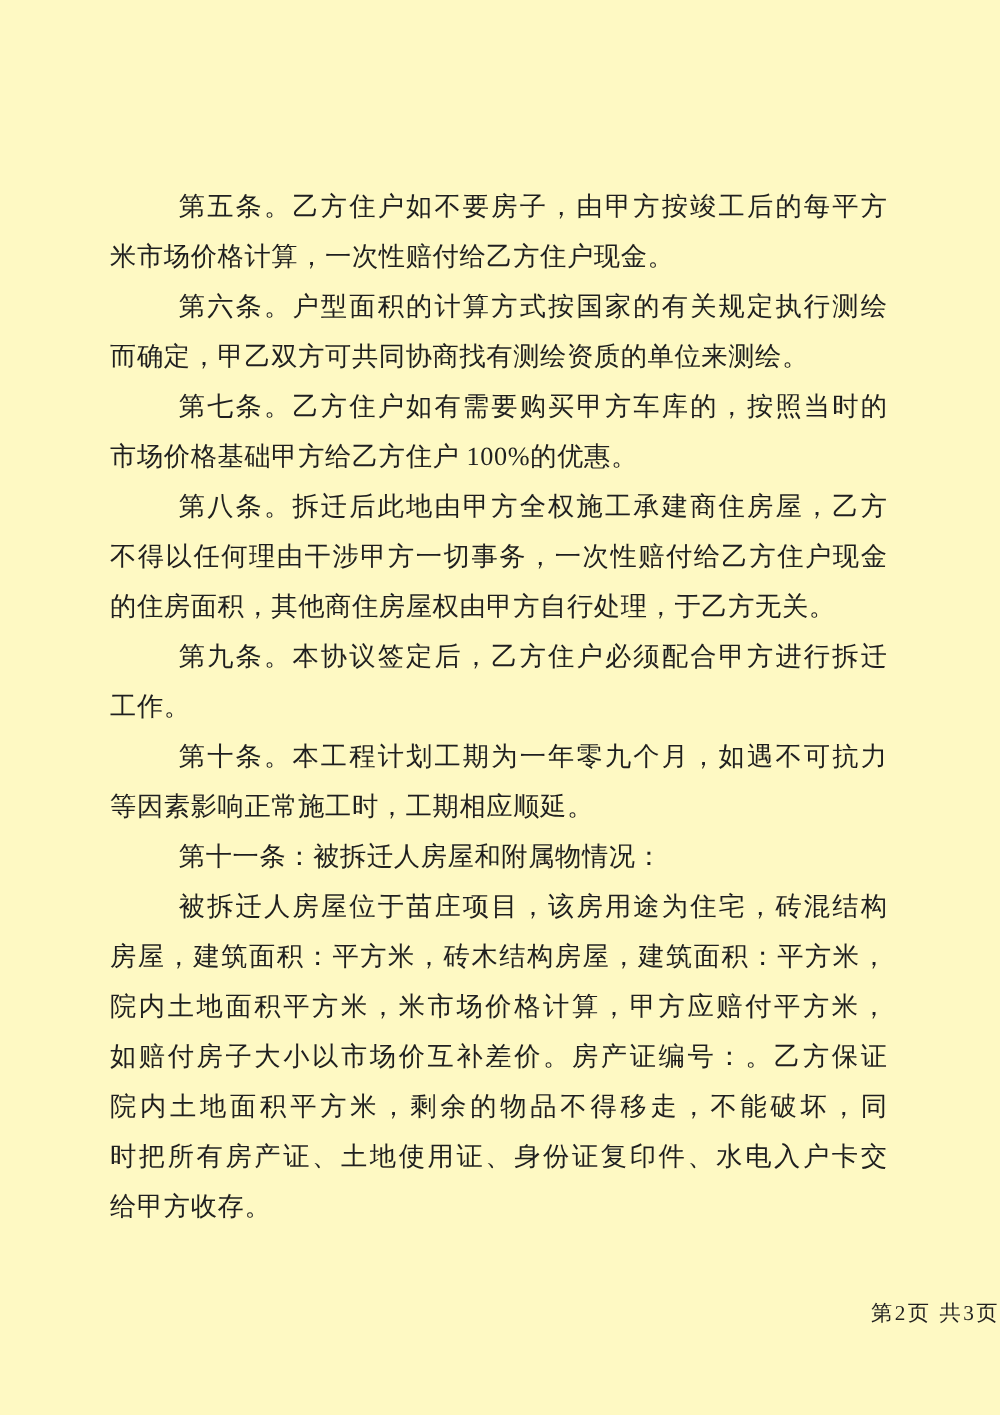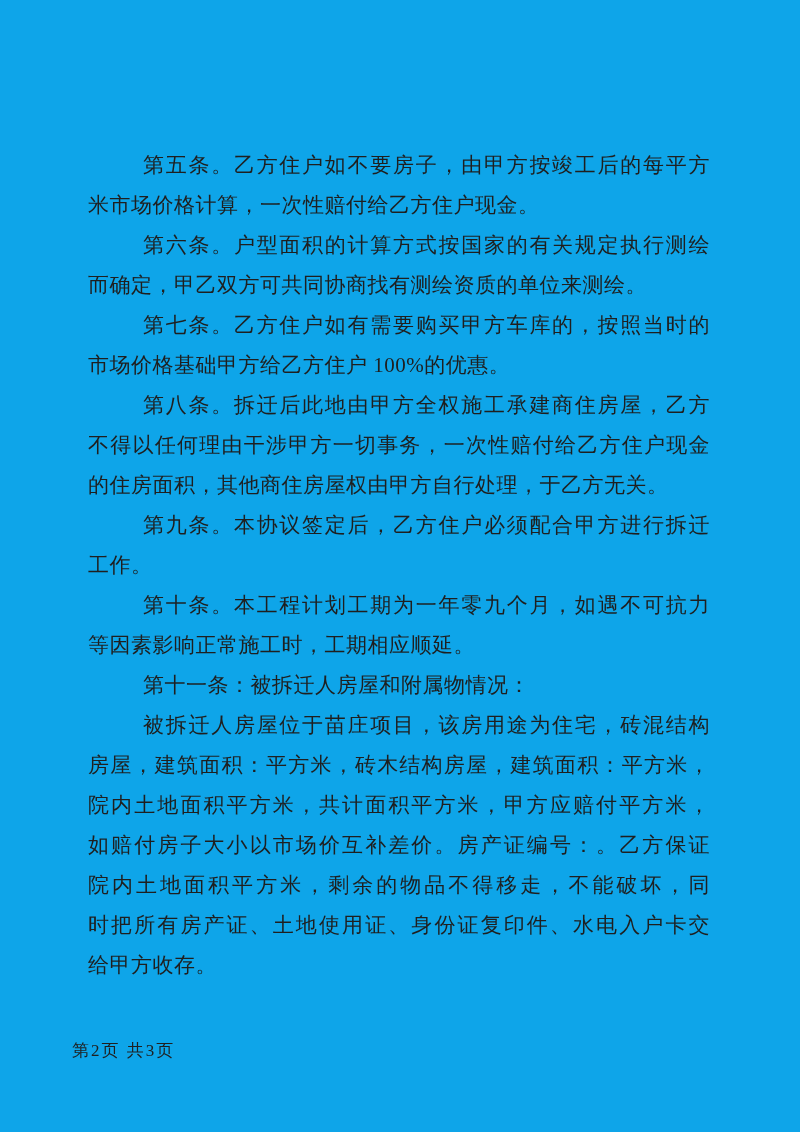--- a/index.html
+++ b/index.html
@@ -4,21 +4,21 @@
 <style>
   html, body {
     margin: 0;
     padding: 0;
     background: #ffffff;
   }
   .page {
     position: relative;
     width: 800px;
     height: 1132px;
-    background: #0ea5e9;
+    background: #fef9c3;
     overflow: hidden;
     font-family: "Liberation Serif", "DejaVu Serif", serif;
     color: #1f1f1f;
   }
   .doc-content {
     position: absolute;
     left: 88px;
     top: 145px;
     width: 622px;
     font-size: 21px;
@@ -44,26 +44,25 @@
   .line.indent {
     padding-left: 55px;
   }
   .page-footer {
     position: absolute;
     left: 0;
     right: 0;
     top: 1036px;
     height: 30px;
     line-height: 30px;
-    text-align: left;
+    text-align: right;
     padding-left: 40px; 
     font-size: 17px;
     letter-spacing: 2px;
     color: #1f1f1f;
-    margin-left: 32px;
   }
 </style>
 </head>
 <body>
 
 <div class="page">
 
   <div class="doc-content" id="doc-content">
       <div class="para">
         <div class="line fill indent">第五条。乙方住户如不要房子，由甲方按竣工后的每平方</div>
@@ -89,21 +88,21 @@
       <div class="para">
         <div class="line fill indent">第十条。本工程计划工期为一年零九个月，如遇不可抗力</div>
         <div class="line">等因素影响正常施工时，工期相应顺延。</div>
       </div>
       <div class="para">
         <div class="line indent">第十一条：被拆迁人房屋和附属物情况：</div>
       </div>
       <div class="para">
         <div class="line fill indent">被拆迁人房屋位于苗庄项目，该房用途为住宅，砖混结构</div>
         <div class="line fill">房屋，建筑面积：平方米，砖木结构房屋，建筑面积：平方米，</div>
-        <div class="line fill">院内土地面积平方米，共计面积平方米，甲方应赔付平方米，</div>
+        <div class="line fill">院内土地面积平方米，米市场价格计算，甲方应赔付平方米，</div>
         <div class="line fill">如赔付房子大小以市场价互补差价。房产证编号：。乙方保证</div>
         <div class="line fill">院内土地面积平方米，剩余的物品不得移走，不能破坏，同</div>
         <div class="line fill">时把所有房产证、土地使用证、身份证复印件、水电入户卡交</div>
         <div class="line">给甲方收存。</div>
       </div>
     </div>
 
   <div class="page-footer">
     <span>第2页 共3页</span>
   </div>

